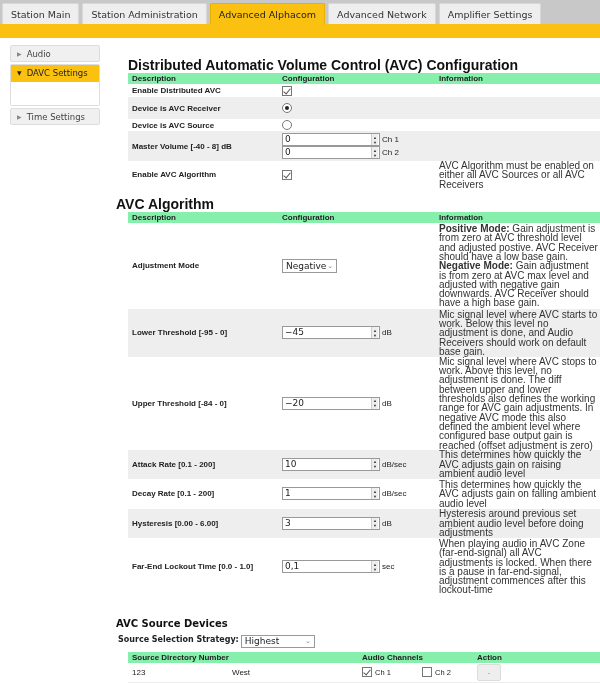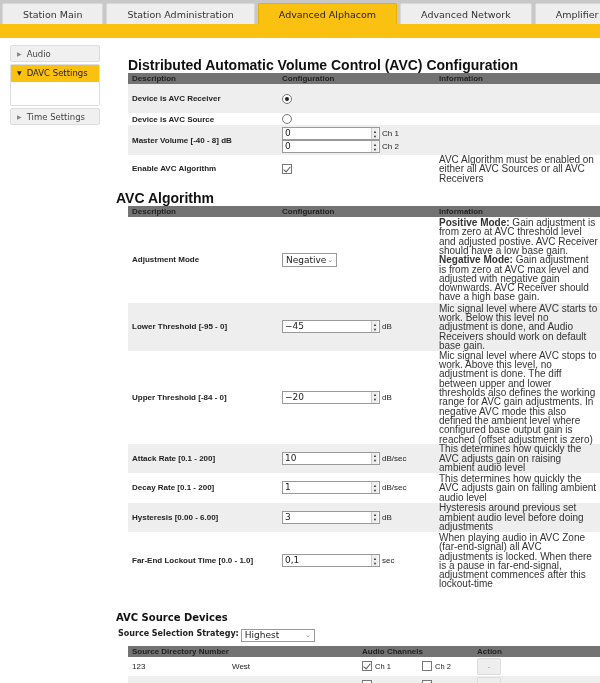--- a/index.html
+++ b/index.html
@@ -1,33 +1,33 @@
 <!DOCTYPE html>
 <html><head>
 <meta charset="utf-8">
 <style>
   * { box-sizing: border-box; }
   body { margin: 0; width: 600px; height: 683px; overflow: hidden; background: #ffffff; font-family: "Liberation Sans", sans-serif; color: #222; }
   .tabbar { position: absolute; left: 0; top: 0; width: 600px; height: 24px; background: #c8c8c8; display: flex; padding-left: 2px; padding-top: 3px; }
-  .tab { height: 26px; margin-right: 3px; padding: 0 20px; font-family: "DejaVu Sans", sans-serif; font-size: 9.5px; line-height: 21px; color: #333; background: #eeeeee; border: 1px solid #d8d8d8; border-bottom: none; border-radius: 2px 2px 0 0; white-space: nowrap; cursor: pointer; }
+  .tab { height: 26px; margin-right: 3px; padding: 0 8px; font-family: "DejaVu Sans", sans-serif; font-size: 9.5px; line-height: 21px; color: #333; background: #eeeeee; border: 1px solid #d8d8d8; border-bottom: none; border-radius: 2px 2px 0 0; white-space: nowrap; cursor: pointer; }
   .tab.active { background: #fbc110; border-color: #e8b000; color: #222; }
   .yellowbar { position: absolute; left: 0; top: 24px; width: 600px; height: 14px; background: #fbc110; }
   .sidebar { position: absolute; left: 10px; top: 45px; width: 90px; }
   .side-item { height: 17px; border: 1px solid #dddddd; border-radius: 2px; background: #f0f0f0; font-family: "DejaVu Sans", sans-serif; font-size: 8.5px; line-height: 16px; padding-left: 6px; color: #444; cursor: pointer; margin-bottom: 2px; }
   .side-item .arr { font-size: 6px; color: #888; margin-right: 5px; vertical-align: 1px; }
   .side-open { border: 1px solid #dddddd; border-radius: 2px; margin-bottom: 2px; }
   .side-open .head { height: 17px; background: #fbc110; font-family: "DejaVu Sans", sans-serif; font-size: 8.5px; line-height: 16px; padding-left: 6px; color: #222; cursor: pointer; }
   .side-open .head .arr { font-size: 6px; margin-right: 5px; vertical-align: 1px; }
   .side-open .body { height: 23px; background: #fff; }
   .main { position: absolute; left: 116px; top: 57px; width: 484px; }
   h2 { margin: 0; font-size: 14px; font-weight: bold; color: #111; padding-left: 12px; }
   h2.first { height: 16px; }
   h3 { margin: 0; font-size: 11.5px; font-weight: bold; color: #111; padding-left: 0; }
   table { border-collapse: collapse; width: 472px; margin-left: 12px; font-size: 8px; }
-  th { background: #737373; text-align: left; font-weight: bold; height: 11px; padding: 0 0 0 4px; font-size: 8px; color: #222; line-height: 11px; }
+  th { background: #86efac; text-align: left; font-weight: bold; height: 11px; padding: 0 0 0 4px; font-size: 8px; color: #222; line-height: 11px; }
   td { padding: 0 0 0 4px; vertical-align: middle; font-size: 8px; }
   tr.alt td { background: #eeeeee; }
   td.desc { font-weight: bold; width: 150px; }
   td.conf { width: 157px; }
   td.info { font-size: 10px; line-height: 9.3px; color: #333; padding-right: 2px; }
   .cb { display: inline-block; width: 10px; height: 10px; border: 1px solid #777; background: #fff; position: relative; vertical-align: middle; cursor: pointer; }
   .cb.checked::after { content: ""; position: absolute; left: 2px; top: 0px; width: 3px; height: 6px; border: solid #555; border-width: 0 1.2px 1.2px 0; transform: rotate(40deg); }
   .radio { display: inline-block; width: 10px; height: 10px; border: 1px solid #777; border-radius: 50%; background: #fff; position: relative; vertical-align: middle; cursor: pointer; }
   .radio.on::after { content: ""; position: absolute; left: 2px; top: 2px; width: 4px; height: 4px; border-radius: 50%; background: #222; }
   .spin { display: inline-flex; align-items: center; vertical-align: middle; }
@@ -71,21 +71,26 @@
 
 <div class="main">
   <h2 class="first">Distributed Automatic Volume Control (AVC) Configuration</h2>
   <table>
     <tbody>
         <tr>
       <th>Description</th>
       <th>Configuration</th>
       <th>Information</th>
     </tr>
-    <tr class="alt" style="height:29px">
+    <tr style="height:13px">
+      <td class="desc">Enable Distributed AVC</td>
+      <td class="conf"><span class="cb checked"></span></td>
+      <td></td>
+    </tr>
+    <tr class="alt" style="height:22px">
       <td class="desc">Device is AVC Receiver</td>
       <td class="conf"><span class="radio on"></span></td>
       <td></td>
     </tr>
     <tr style="height:12px">
       <td class="desc">Device is AVC Source</td>
       <td class="conf"><span class="radio"></span></td>
       <td></td>
     </tr>
     <tr class="alt" style="height:30px">

